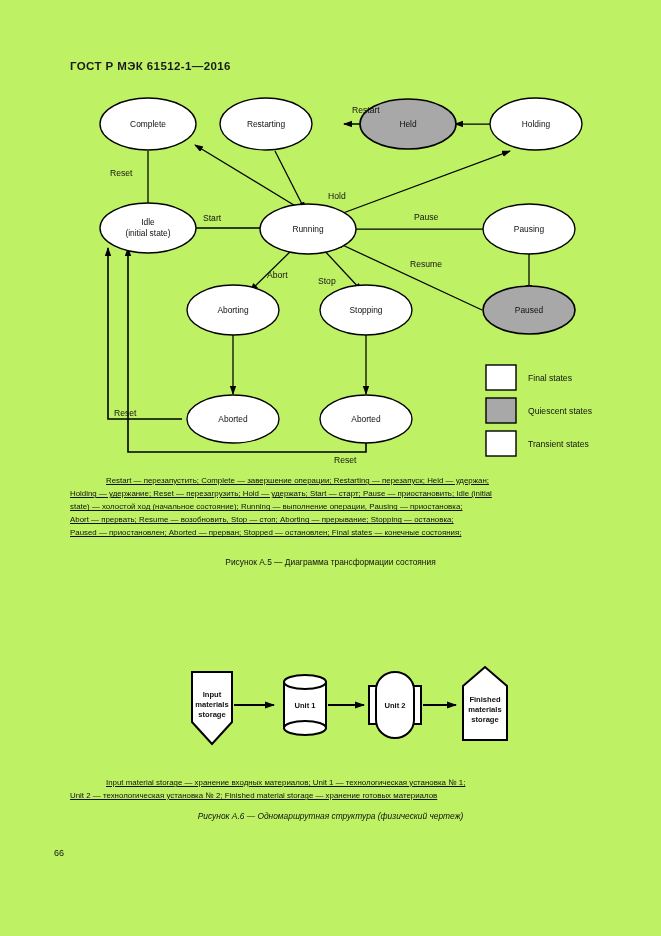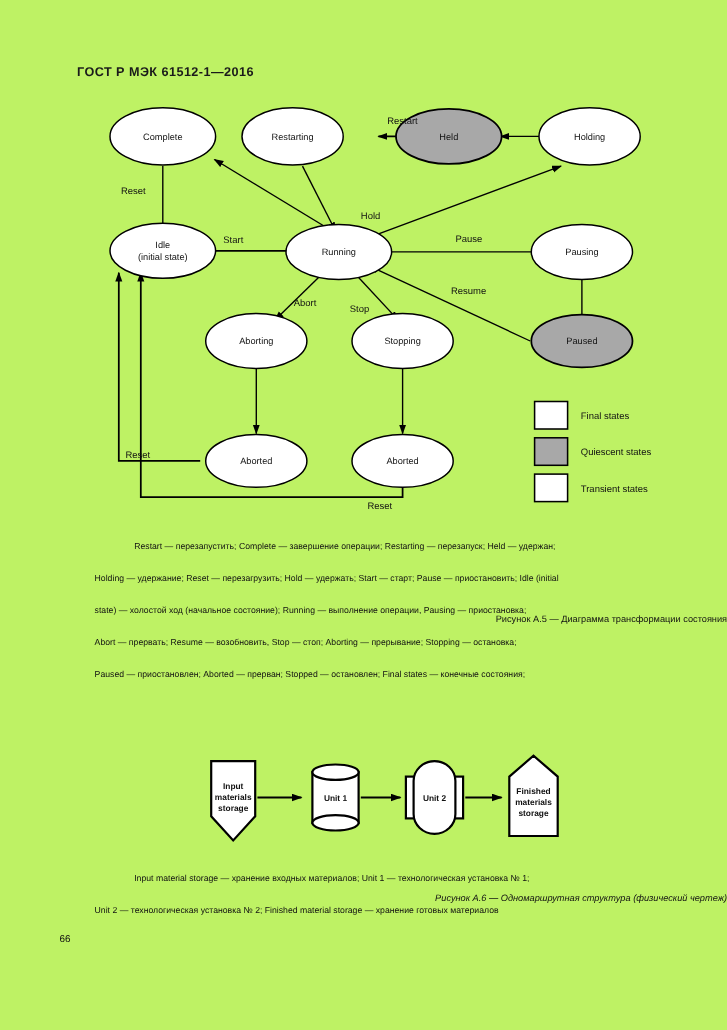--- a/index.html
+++ b/index.html
@@ -41,32 +41,32 @@
   .edge{stroke:#000;stroke-width:1.25;fill:none;}
   .edge-thick{stroke:#000;stroke-width:1.6;fill:none;}
   
   .glossary{
     position:absolute;left:70px;width:524px;
     font-size:7.9px;line-height:13.1px;color:#111;
     text-align:justify;
   }
   #glossary-a5{top:474px;}
   #glossary-a6{top:776px;}
-  .glossary p{margin:16px;}
+  .glossary p{margin:0;text-decoration:underline;}
   .glossary p.indent{text-indent:36px;}
   
   .caption{
     position:absolute;width:661px;left:0;
-    text-align:right;font-size:8.4px;color:#111;
+    text-align:center;font-size:8.4px;color:#111;
   }
   #caption-a5{top:557px;}
   #caption-a6{top:811px;font-style:italic;}
   
   #diagram-a6{
-    position:absolute;left:170px;top:684px;width:340px;height:90px;
+    position:absolute;left:170px;top:664px;width:340px;height:90px;
   }
   .flow-label{
     font-family:"Liberation Sans", sans-serif;
     font-size:7.6px;font-weight:bold;fill:#111;text-anchor:middle;
   }
   .flow-shape{fill:#ffffff;stroke:#000;stroke-width:2;}
   .flow-arrow{stroke:#000;stroke-width:2;fill:none;}
   
   #page-number{
     position:absolute;left:54px;top:848px;

